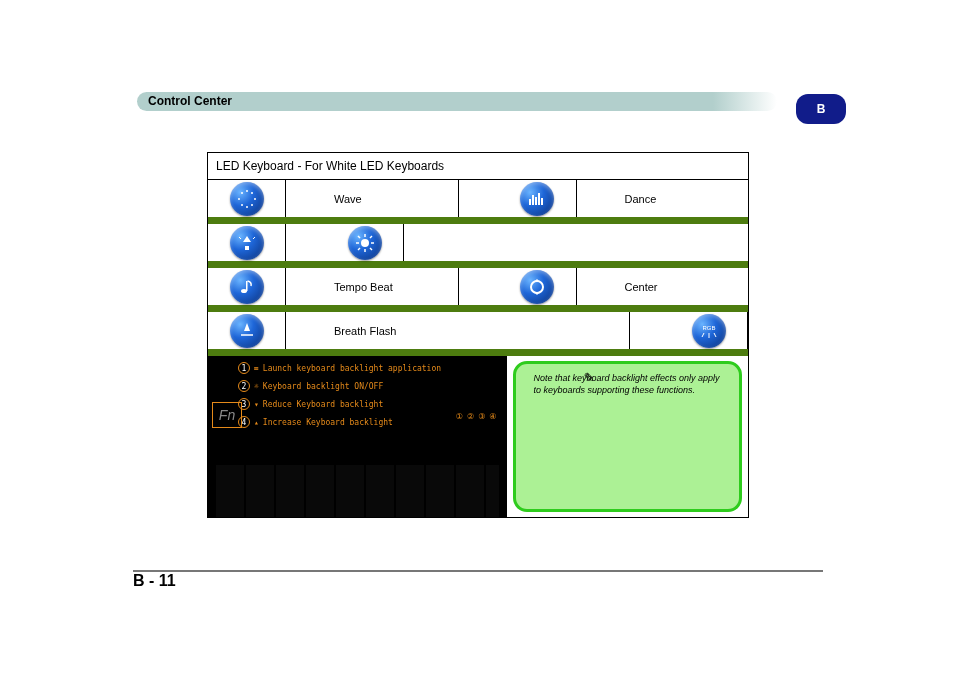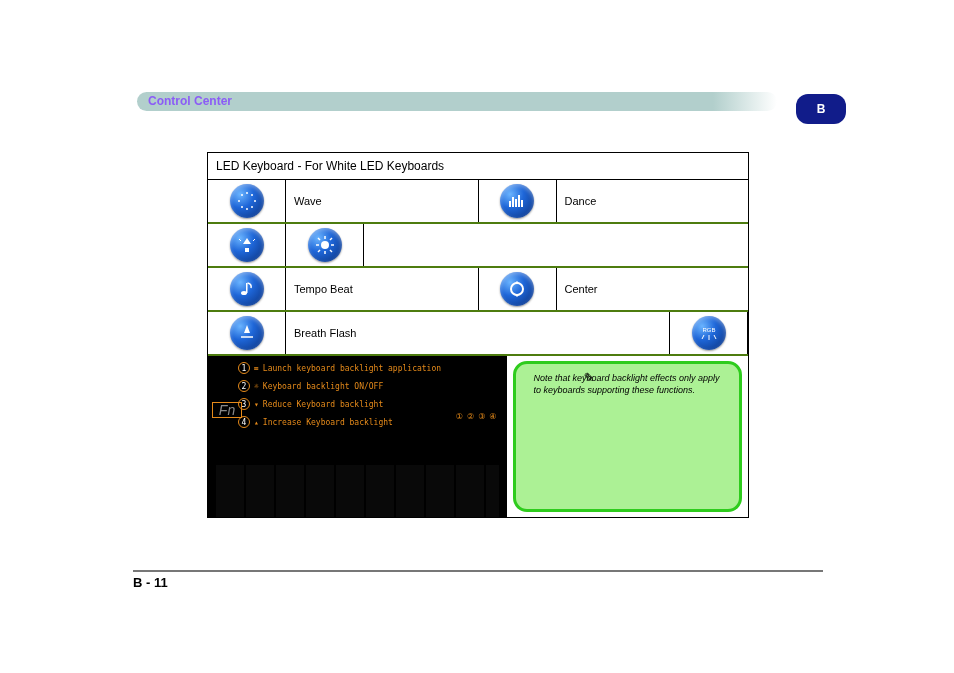--- a/index.html
+++ b/index.html
@@ -19,21 +19,21 @@
     height: 19px;
     background: linear-gradient(to right, #b2cfcc 0%, #b2cfcc 90%, rgba(178,207,204,0) 100%);
     border-radius: 10px;
   }
   .header-text {
     position: absolute;
     top: 94px;
     left: 148px;
     font-size: 12px;
     font-weight: bold;
-    color: #8b5cf6;
+    color: #000000;
   }
   .blue-tab {
     position: absolute;
     top: 94px;
     right: 108px;
     width: 50px;
     height: 30px;
     background: #111c8a;
     border-radius: 12px;
     color: #fff;
@@ -52,21 +52,22 @@
   .table-title {
     border-bottom: 1px solid #000;
     padding: 6px 8px;
     font-weight: normal;
     font-size: 12px;
     background: #fff;
   }
   .mode-row {
     display: flex;
     height: 44px;
-    border-bottom: 2px solid #4d7c0f;
+    border-bottom: 7px solid #4d7c0f;
+    gap: 40px;
   }
   .mode-cell-icon {
     width: 78px;
     border-right: 1px solid #000;
     display: flex;
     align-items: center;
     justify-content: center;
   }
   .mode-cell-label {
     flex: 1;
@@ -104,21 +105,21 @@
     font-size: 8px;
     padding: 6px 4px 4px 30px;
     overflow: hidden;
     min-height: 155px;
   }
   .fn-box {
     position: absolute;
     left: 4px;
     top: 46px;
     width: 30px;
-    height: 16px;
+    height: 26px;
     border: 1px solid #e58a1a;
     color: #888;
     font-family: Arial, sans-serif;
     font-style: italic;
     font-size: 14px;
     display: flex;
     align-items: center;
     justify-content: center;
     text-align: center;
   }
@@ -178,21 +179,21 @@
     bottom: 101px;
     width: 690px;
     height: 2px;
     background: #777;
   }
   .footer-num {
     position: absolute;
     left: 133px;
     bottom: 83px;
     font-weight: bold;
-    font-size: 13px;
+    font-size: 16px;
   }
 </style>
 </head>
 <body>
 
 <div class="header-bar"></div>
 <div class="header-text">Control Center</div>
 <div class="blue-tab">B</div>
 
 <div class="table-wrap">

